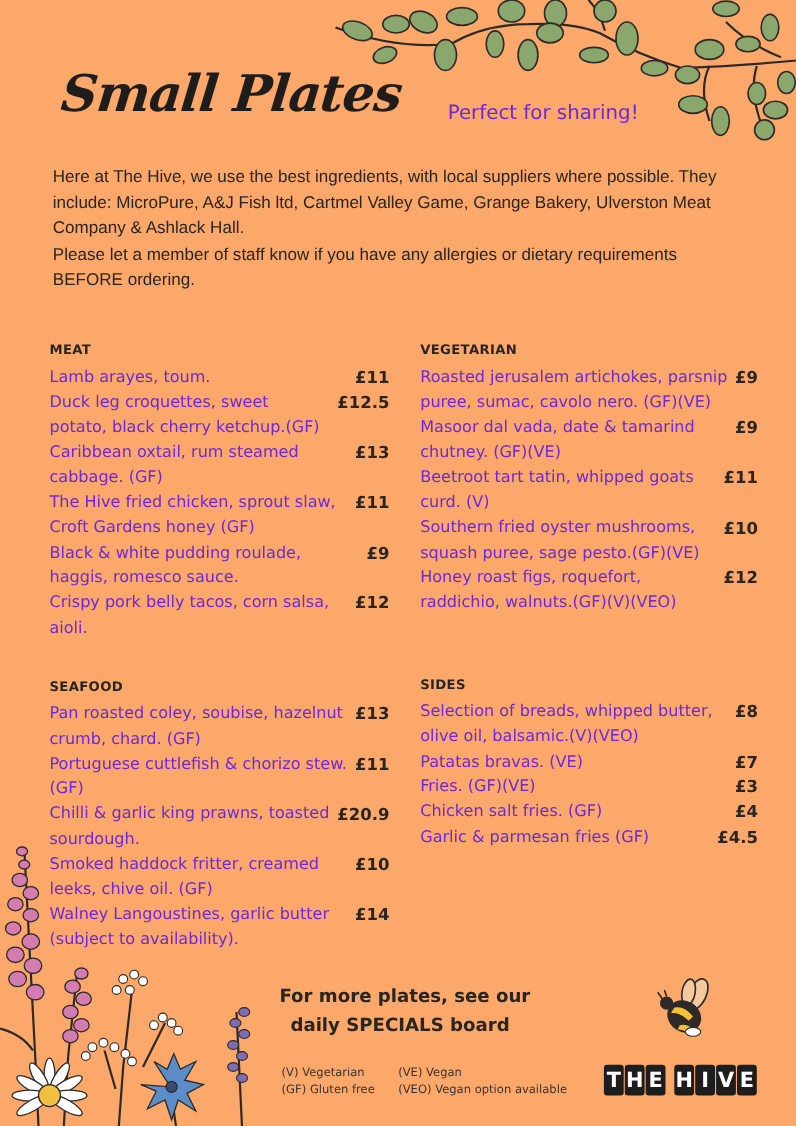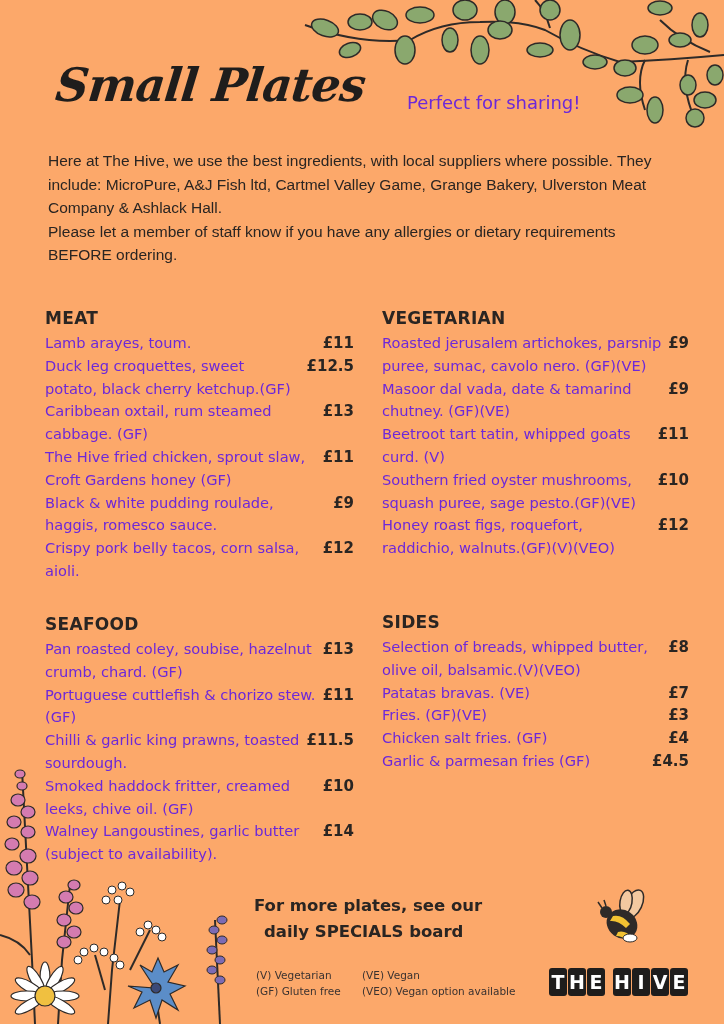--- a/index.html
+++ b/index.html
@@ -34,21 +34,21 @@
   }
   .intro p + p { }
 
   .section { position: absolute; }
   .sec-meat { left: 45px; top: 307px; width: 309px; }
   .sec-veg { left: 382px; top: 307px; width: 307px; }
   .sec-sea { left: 45px; top: 613px; width: 309px; }
   .sec-sides { left: 382px; top: 611px; width: 307px; }
 
   .sec-title {
-    font-size: 17px; font-weight: bold; letter-spacing: 0.3px;
+    font-size: 12px; font-weight: bold; letter-spacing: 0.3px;
     color: #2a2522; line-height: 22px; margin-bottom: 3px;
   }
   .item { display: flex; justify-content: space-between; align-items: flex-start; }
   .item-name {
     font-size: 14.6px; line-height: 22.8px; color: #6d28d9;
     flex: 1; padding-right: 6px;
   }
   .item-price {
     font-size: 15px; font-weight: bold; line-height: 22.8px; color: #2a2522;
     white-space: nowrap; text-align: right;
@@ -186,21 +186,21 @@
     <div class="item">
         <span class="item-name">Pan roasted coley, soubise, hazelnut crumb, chard. (GF)</span>
         <span class="item-price">£13</span>
       </div>
     <div class="item">
         <span class="item-name">Portuguese cuttlefish &amp; chorizo stew. (GF)</span>
         <span class="item-price">£11</span>
       </div>
     <div class="item">
         <span class="item-name">Chilli &amp; garlic king prawns, toasted sourdough.</span>
-        <span class="item-price">£11.5</span>
+        <span class="item-price">£20.9</span>
       </div>
     <div class="item">
         <span class="item-name">Smoked haddock fritter, creamed leeks, chive oil. (GF)</span>
         <span class="item-price">£10</span>
       </div>
     <div class="item">
         <span class="item-name">Walney Langoustines, garlic butter (subject to availability).</span>
         <span class="item-price">£14</span>
       </div>
   </div>

